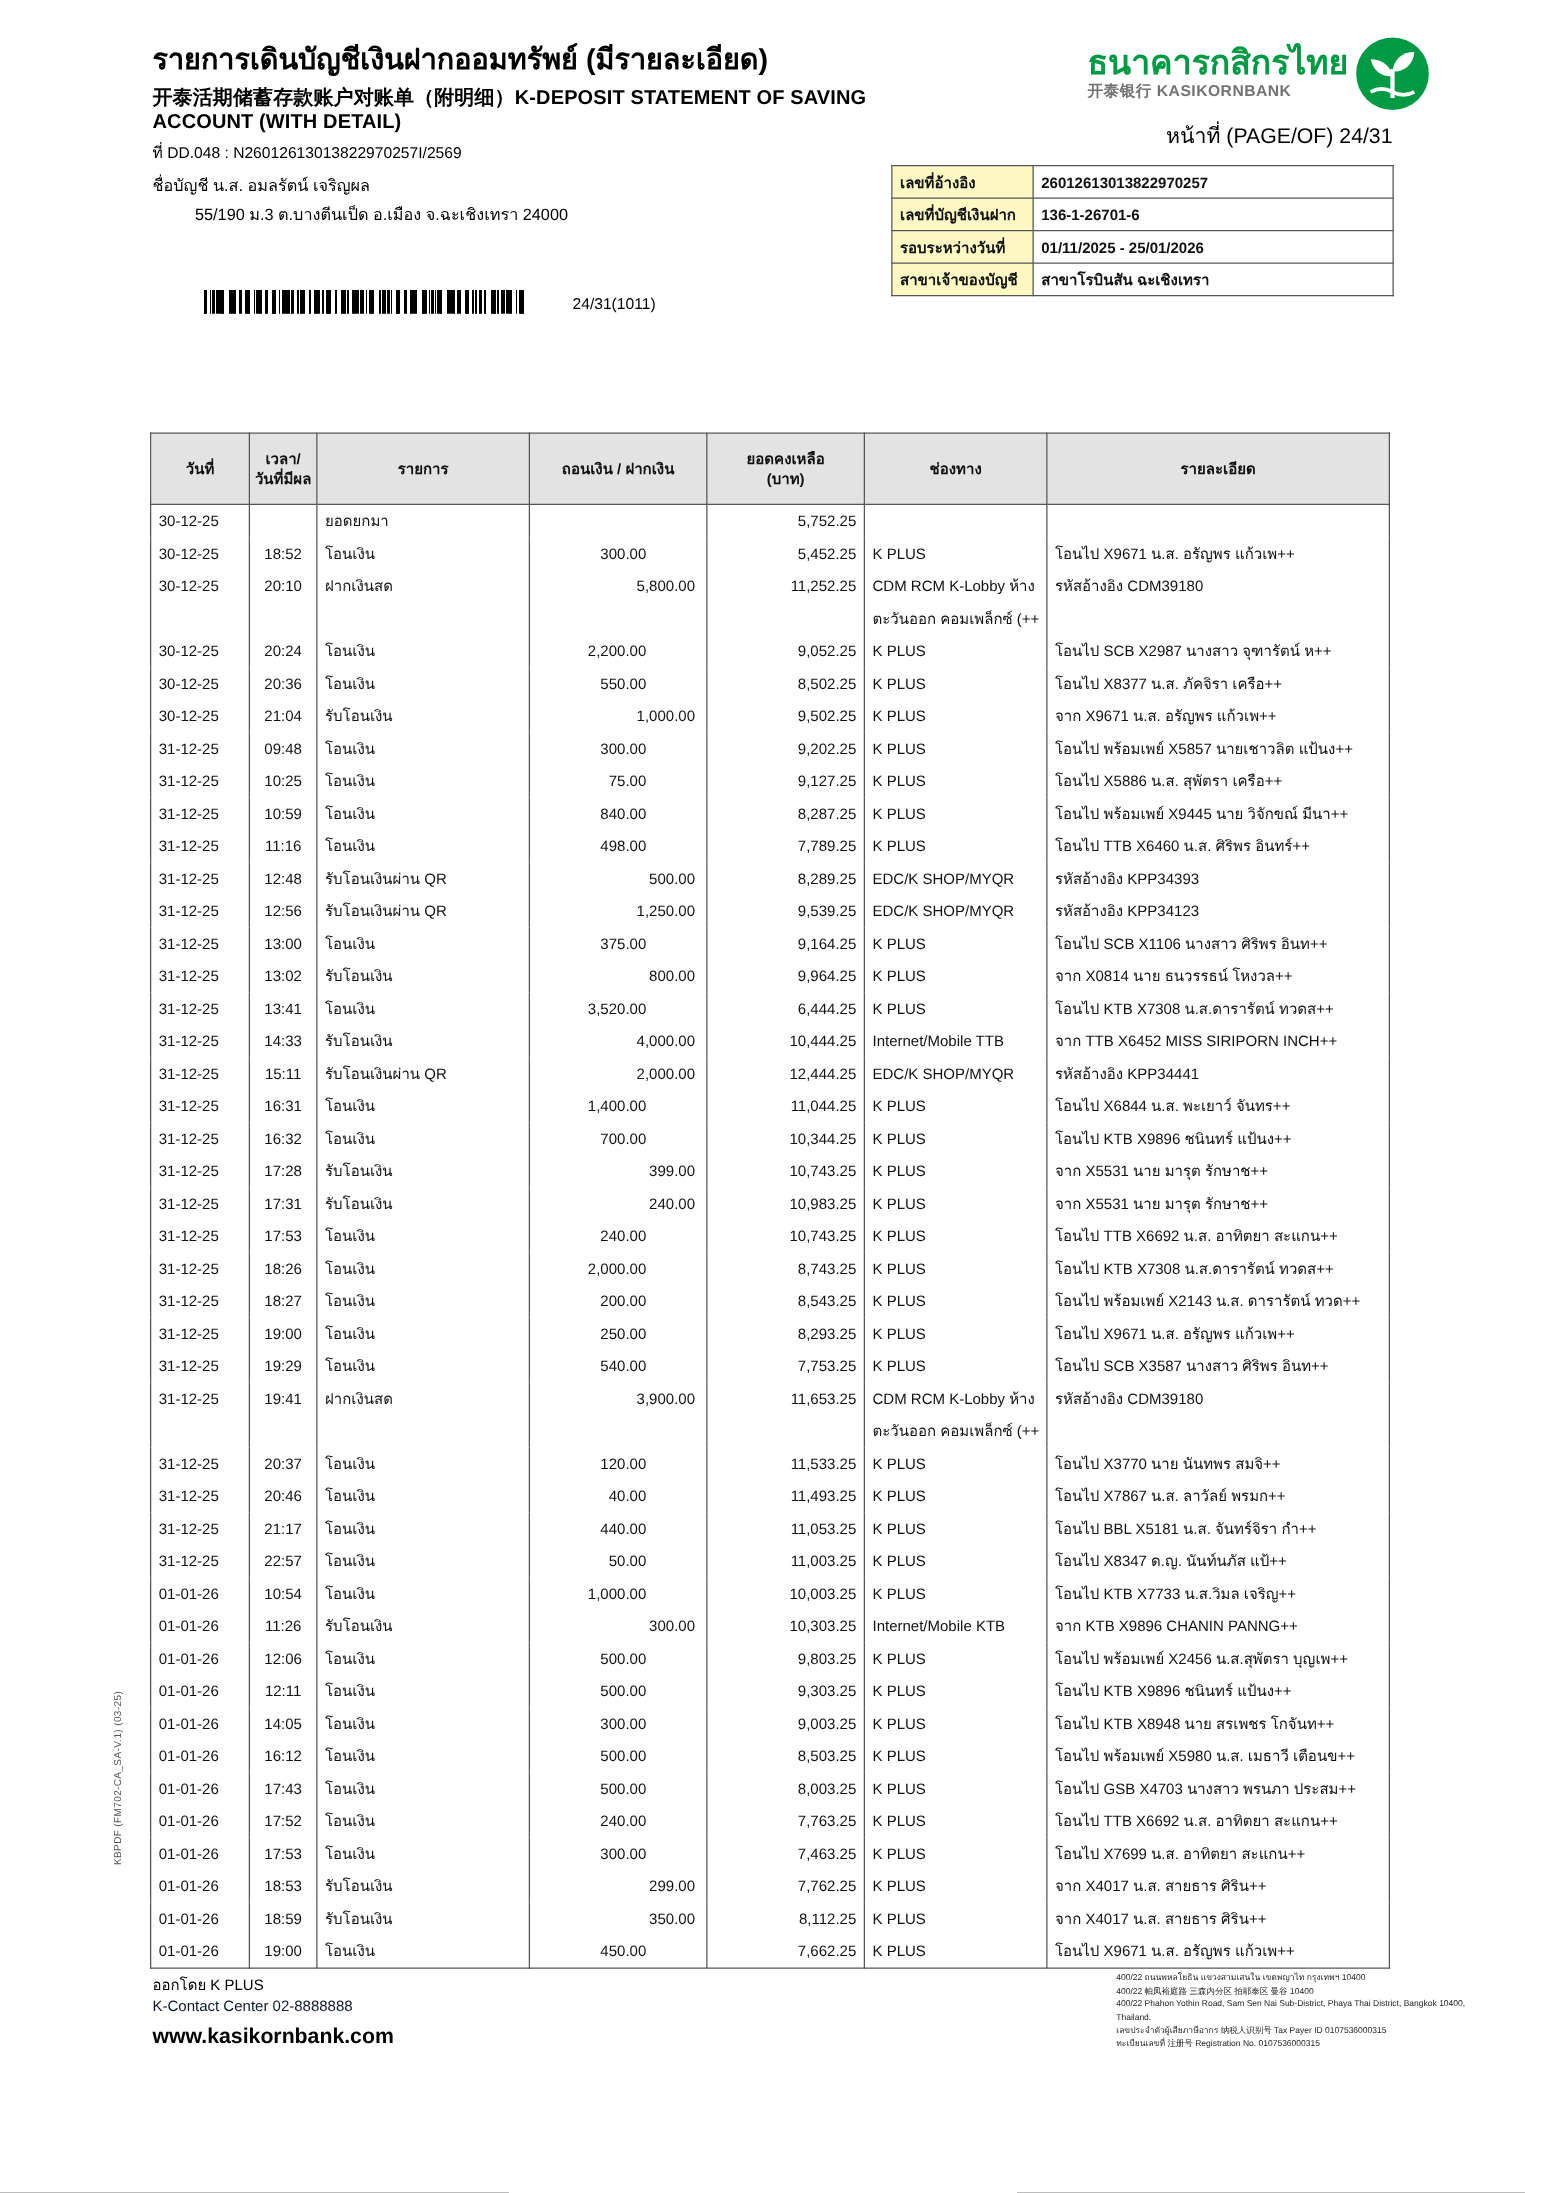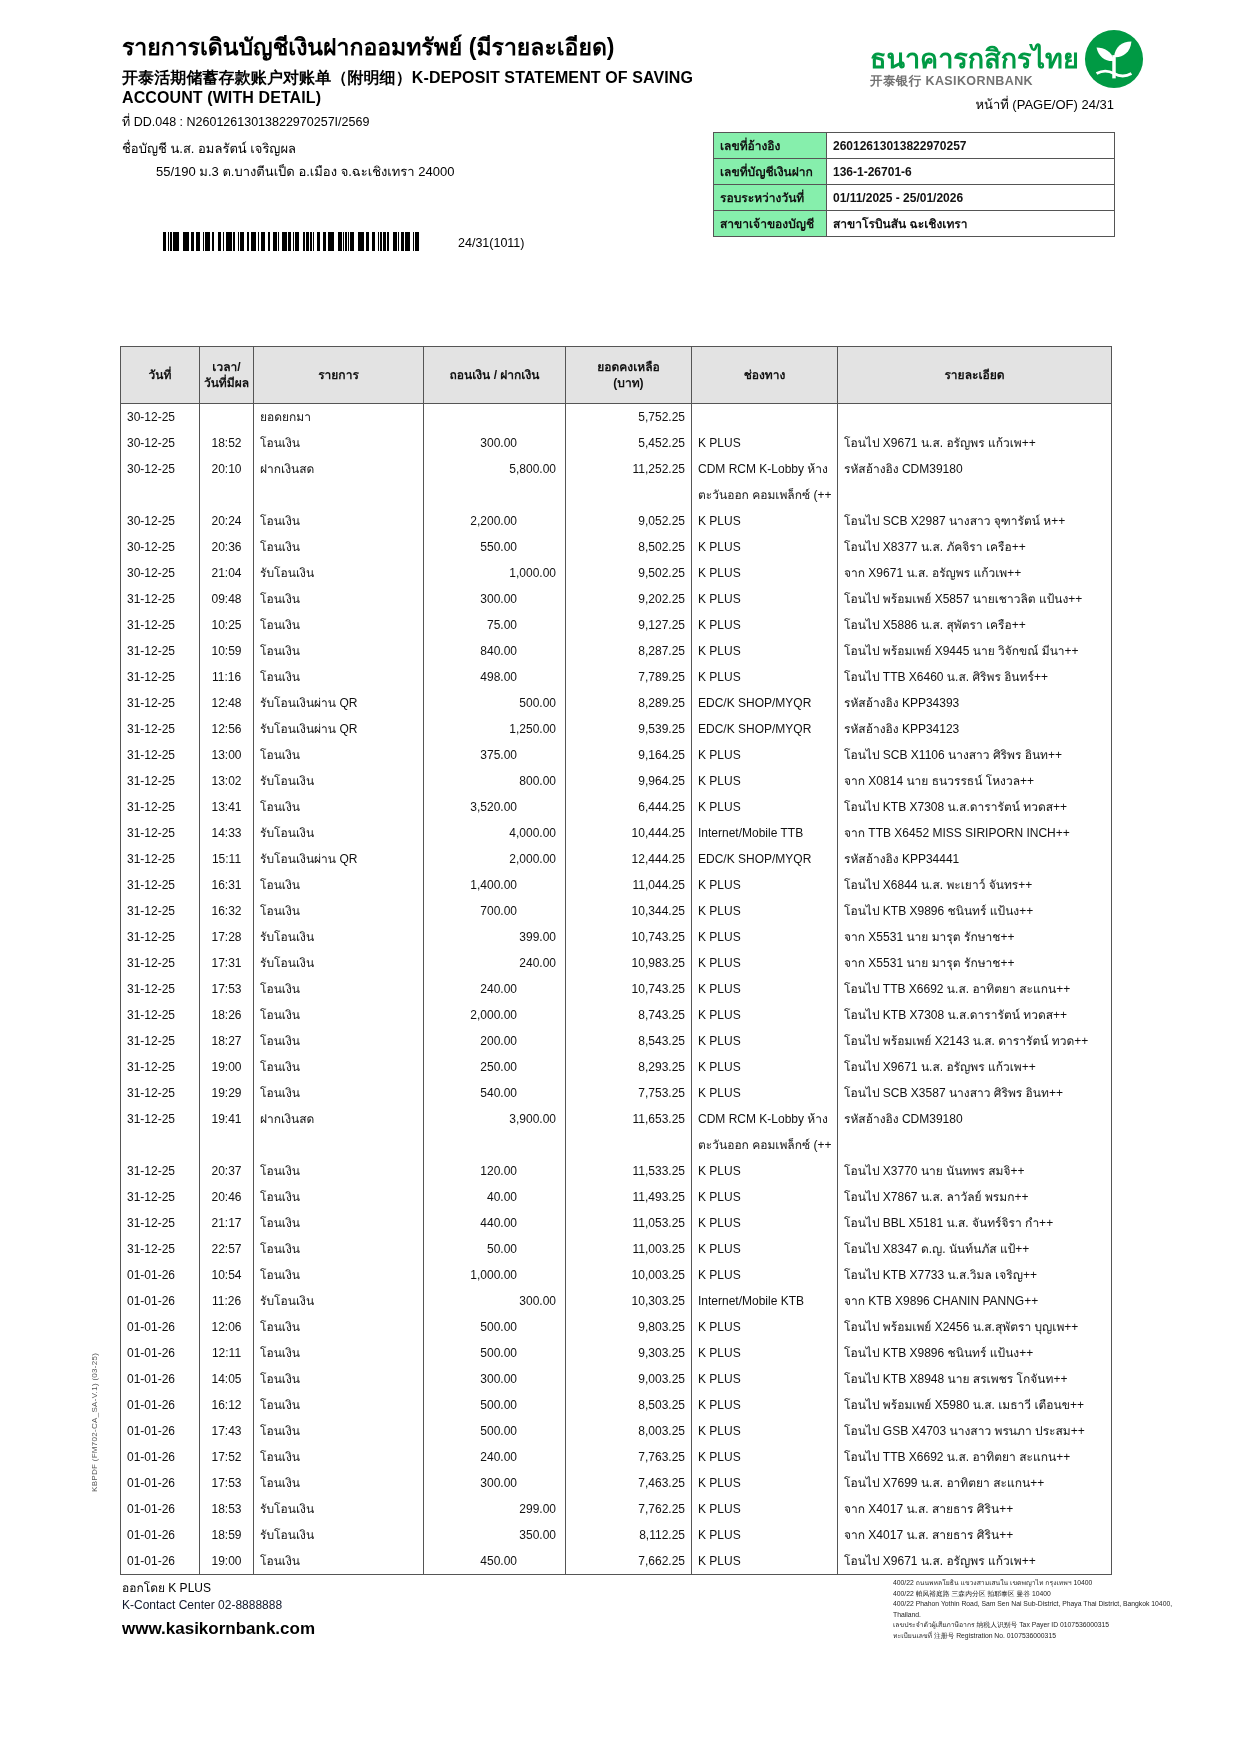--- a/index.html
+++ b/index.html
@@ -4,33 +4,33 @@
 <style>
   html,body{margin:0;padding:0;background:#888;}
   .page{
     position:relative;width:1239px;height:1754px;background:#fff;margin:0 auto;
     font-family:"Liberation Sans",sans-serif;color:#111;overflow:hidden;
   }
   
   .title-block{position:absolute;left:122px;top:34px;width:620px;}
   .doc-title{font-size:23px;font-weight:bold;color:#000;line-height:1.2;}
   .doc-subtitle{font-size:16px;font-weight:bold;color:#000;margin-top:6px;letter-spacing:.1px;}
-  .logo-block{position:absolute;left:870px;top:28px;width:280px;display:flex;align-items:flex-end;gap:4px;}
+  .logo-block{position:absolute;left:870px;top:28px;width:280px;display:flex;align-items:center;gap:4px;}
   .logo-text{text-align:left;}
   .logo-thai{font-size:27px;font-weight:bold;color:#009a44;line-height:1.05;}
   .logo-sub{font-size:12.5px;font-weight:bold;color:#737373;margin-top:0;letter-spacing:.4px;}
   .logo-mark{width:62px;height:62px;flex:0 0 62px;}
-  .page-label{position:absolute;right:125px;top:94px;font-size:13px;color:#000;}
+  .page-label{position:absolute;right:125px;top:94px;font-size:17px;color:#000;}
   .doc-no{position:absolute;left:122px;top:112px;font-size:12.5px;color:#000;}
   .acct-line{position:absolute;left:122px;top:138px;font-size:13px;color:#000;}
   .acct-addr{position:absolute;left:156px;top:161px;font-size:13px;color:#000;}
   
   .info-box{position:absolute;left:713px;top:132px;width:402px;border-collapse:collapse;}
   .info-box td{border:1px solid #555;font-size:12px;height:23px;padding:1px 6px;vertical-align:middle;font-weight:bold;}
-  .info-box td.lbl{background:#86efac;font-weight:bold;width:100px;font-family:Liberation Mono, monospace;}
+  .info-box td.lbl{background:#fef9c3;font-weight:bold;width:100px;font-family:Liberation Mono, monospace;}
   
   .barcode{
     position:absolute;left:163px;top:232px;width:257px;height:19px;
     background:
       repeating-linear-gradient(90deg,#000 0 2px,rgba(0,0,0,0) 2px 7px),
       repeating-linear-gradient(90deg,#000 0 1px,rgba(0,0,0,0) 1px 5px),
       repeating-linear-gradient(90deg,#000 0 3px,rgba(0,0,0,0) 3px 11px);
     background-color:#fff;
   }
   .barcode-num{position:absolute;left:458px;top:236px;font-size:12.5px;color:#000;}

